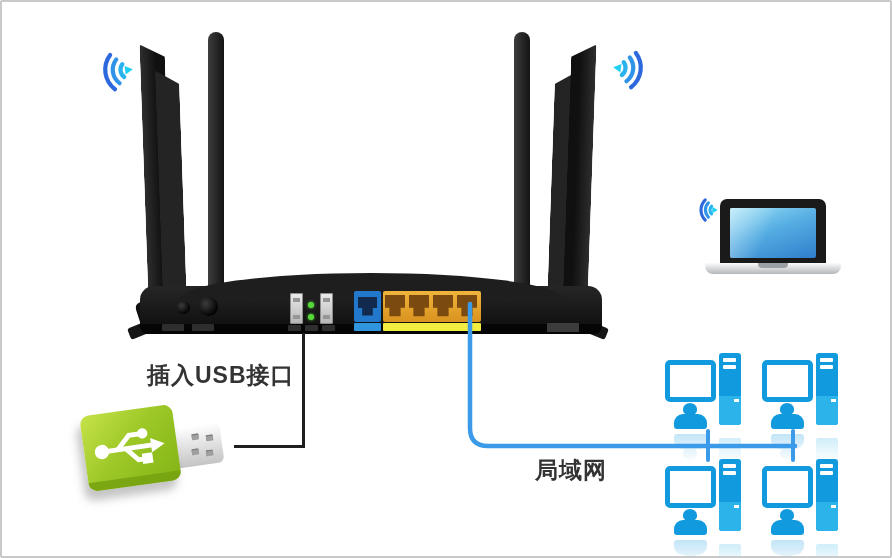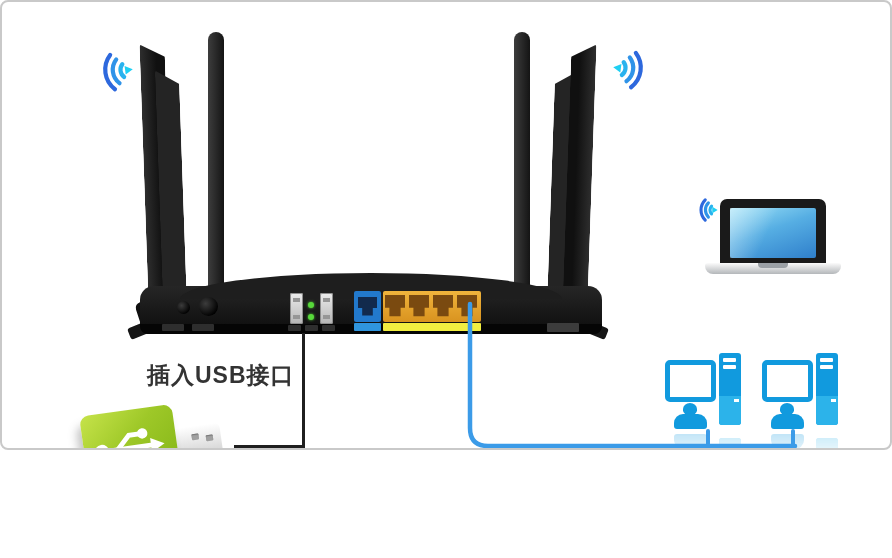--- a/index.html
+++ b/index.html
@@ -1,18 +1,18 @@
 <!DOCTYPE html>
 <html><head>
 <meta charset="utf-8">
 <style>
   html,body{margin:0;padding:0;background:#fff;}
   .canvas{
-    position:relative;width:892px;height:450px;background:#fff;
-    border:2px solid #c9c9c9;border-radius:8px;box-sizing:border-box;overflow:hidden;
+    position:relative;width:892px;height:558px;background:#fff;
+    border:2px solid #c9c9c9;border-radius:2px;box-sizing:border-box;overflow:hidden;
     font-family:"Liberation Sans","DejaVu Sans",sans-serif;
   }
   .abs{position:absolute;}
   
   .blade{background:linear-gradient(90deg,#2e2e2e,#101010 65%);border-radius:3px;}
   .blade.b-l1{left:142px;top:42px;width:25px;height:262px;transform:rotate(-2deg);
     clip-path:polygon(0 0,100% 5%,100% 100%,0 100%);}
   .blade.b-l2{left:157px;top:68px;width:24px;height:240px;transform:rotate(-2deg);background:#242424;
     clip-path:polygon(0 0,100% 6%,100% 100%,0 100%);}
   .blade.b-r2{left:549px;top:68px;width:24px;height:240px;transform:rotate(2deg);background:#242424;
@@ -264,14 +264,15 @@
     </div>
 
   <svg class="abs cables" viewBox="0 0 892 558">
     <path d="M301.5 331 V444.5 H232" fill="none" stroke="#1f1f1f" stroke-width="3"></path>
     <path d="M468 302 V426 Q468 444 486 444 H793" fill="none" stroke="#3b9be8" stroke-width="4.5" stroke-linecap="round"></path>
     <path d="M706 429 V458" fill="none" stroke="#3b9be8" stroke-width="4" stroke-linecap="round"></path>
     <path d="M791 429 V458" fill="none" stroke="#3b9be8" stroke-width="4" stroke-linecap="round"></path>
   </svg>
 
   <div class="abs lbl usb-callout">插入USB接口</div>
+  <div class="abs lbl lan-label">局域网</div>
 
 </div>
 
 </body></html>

